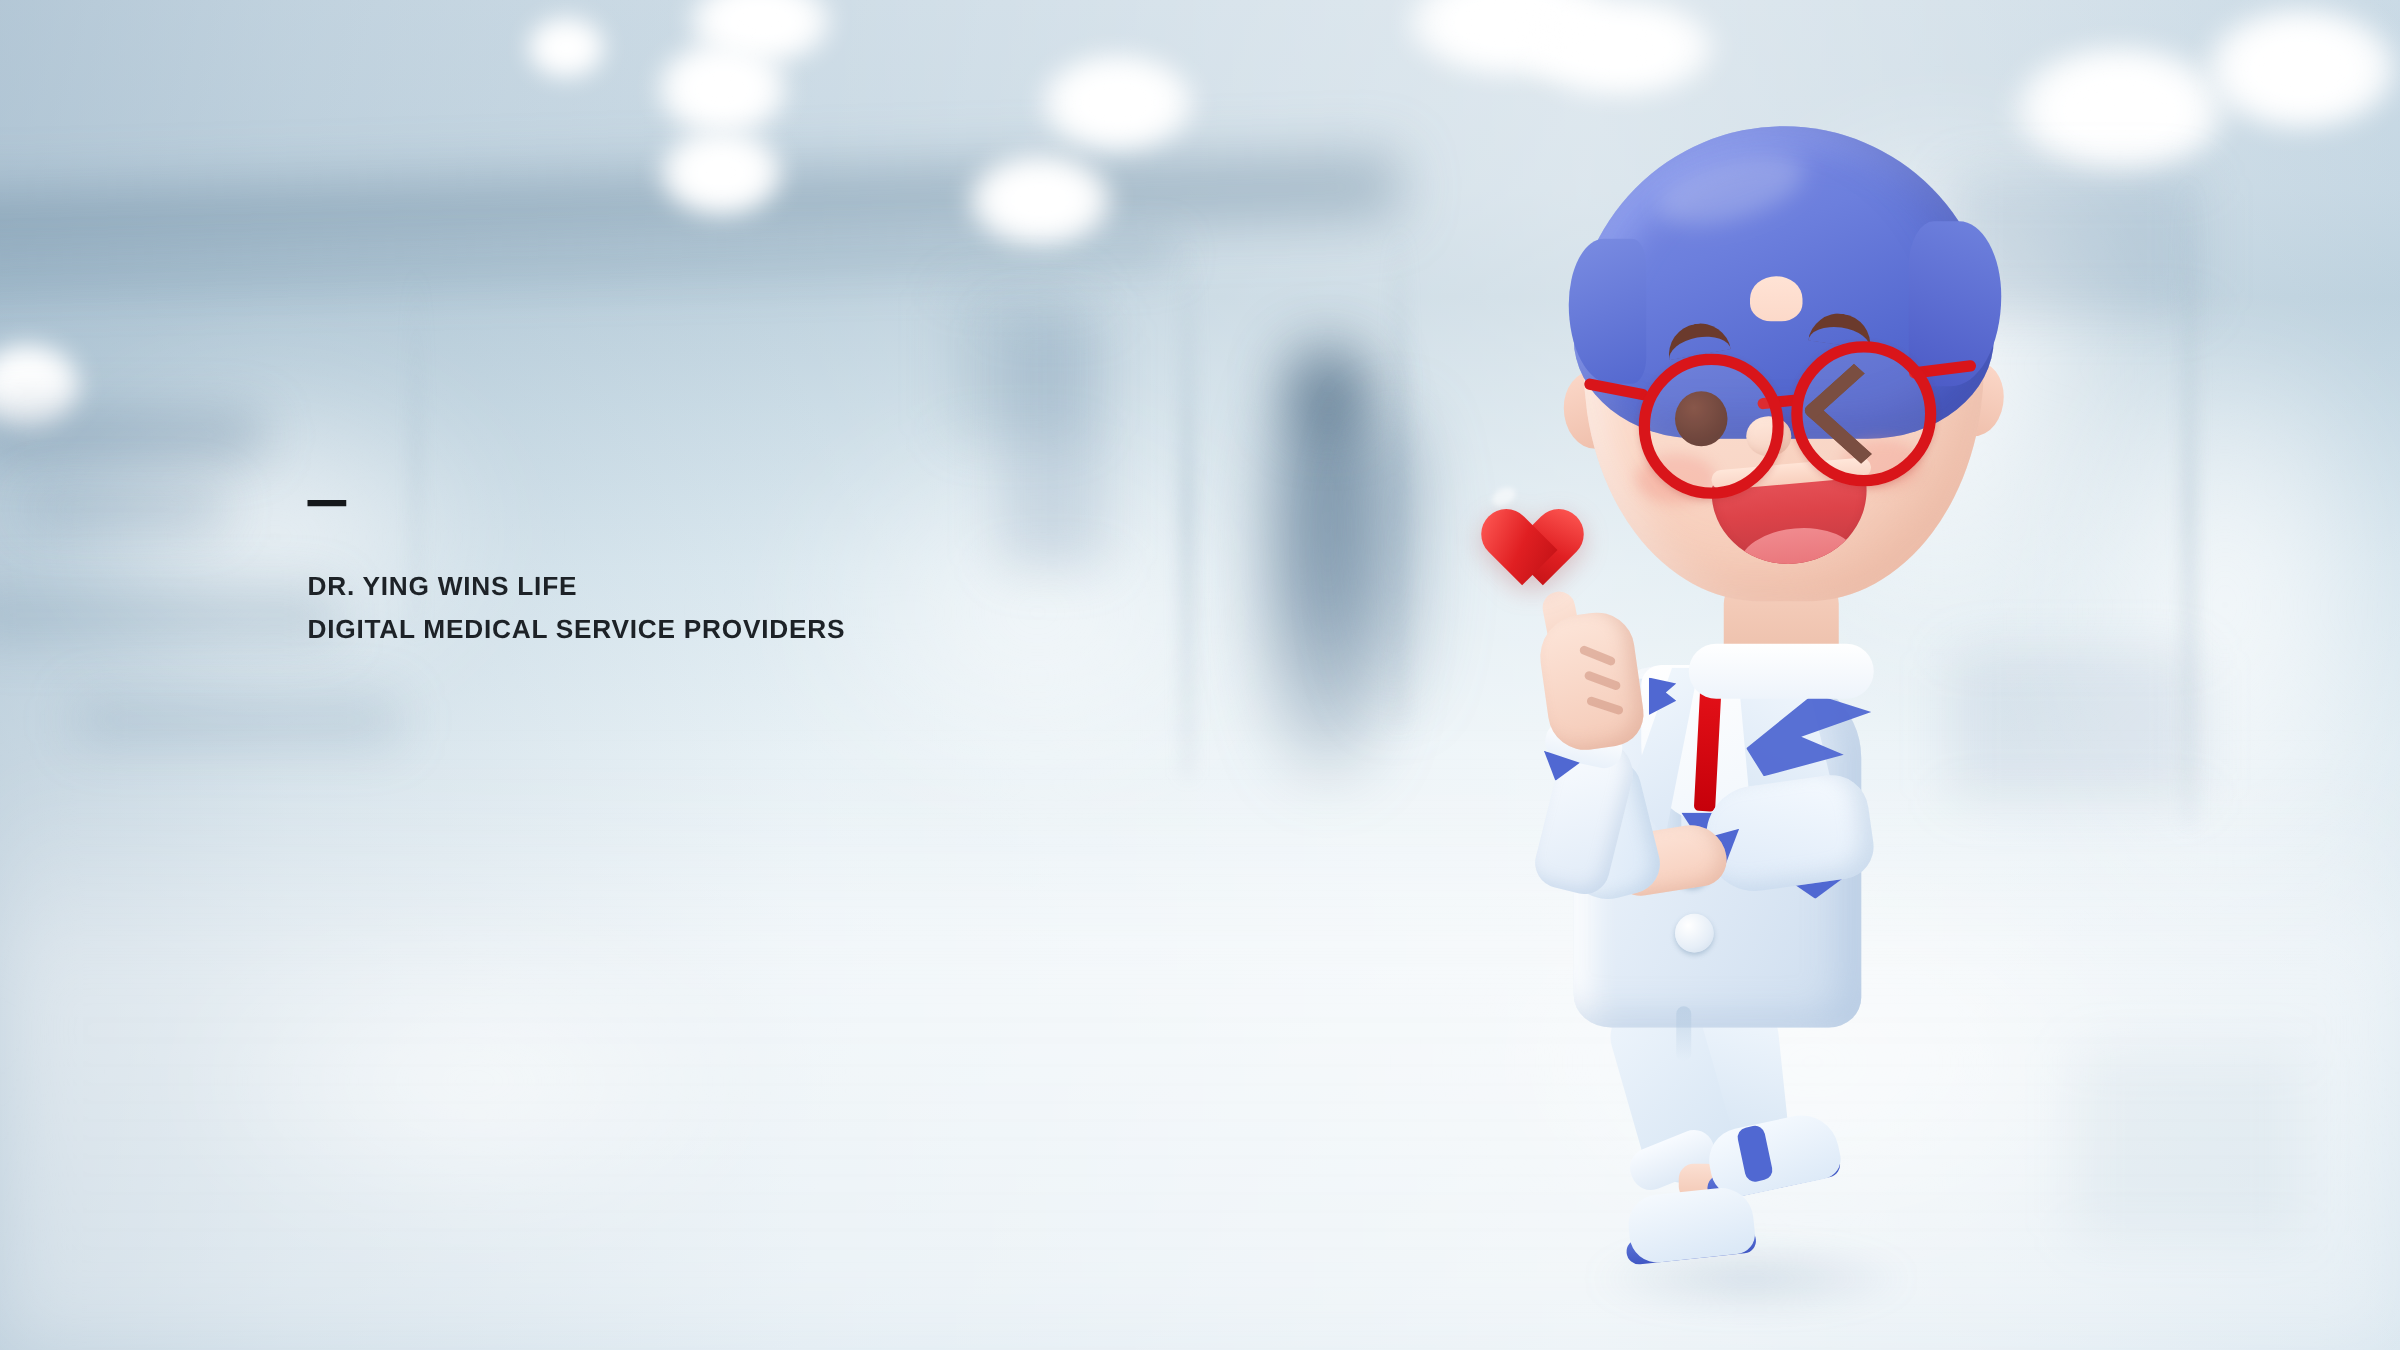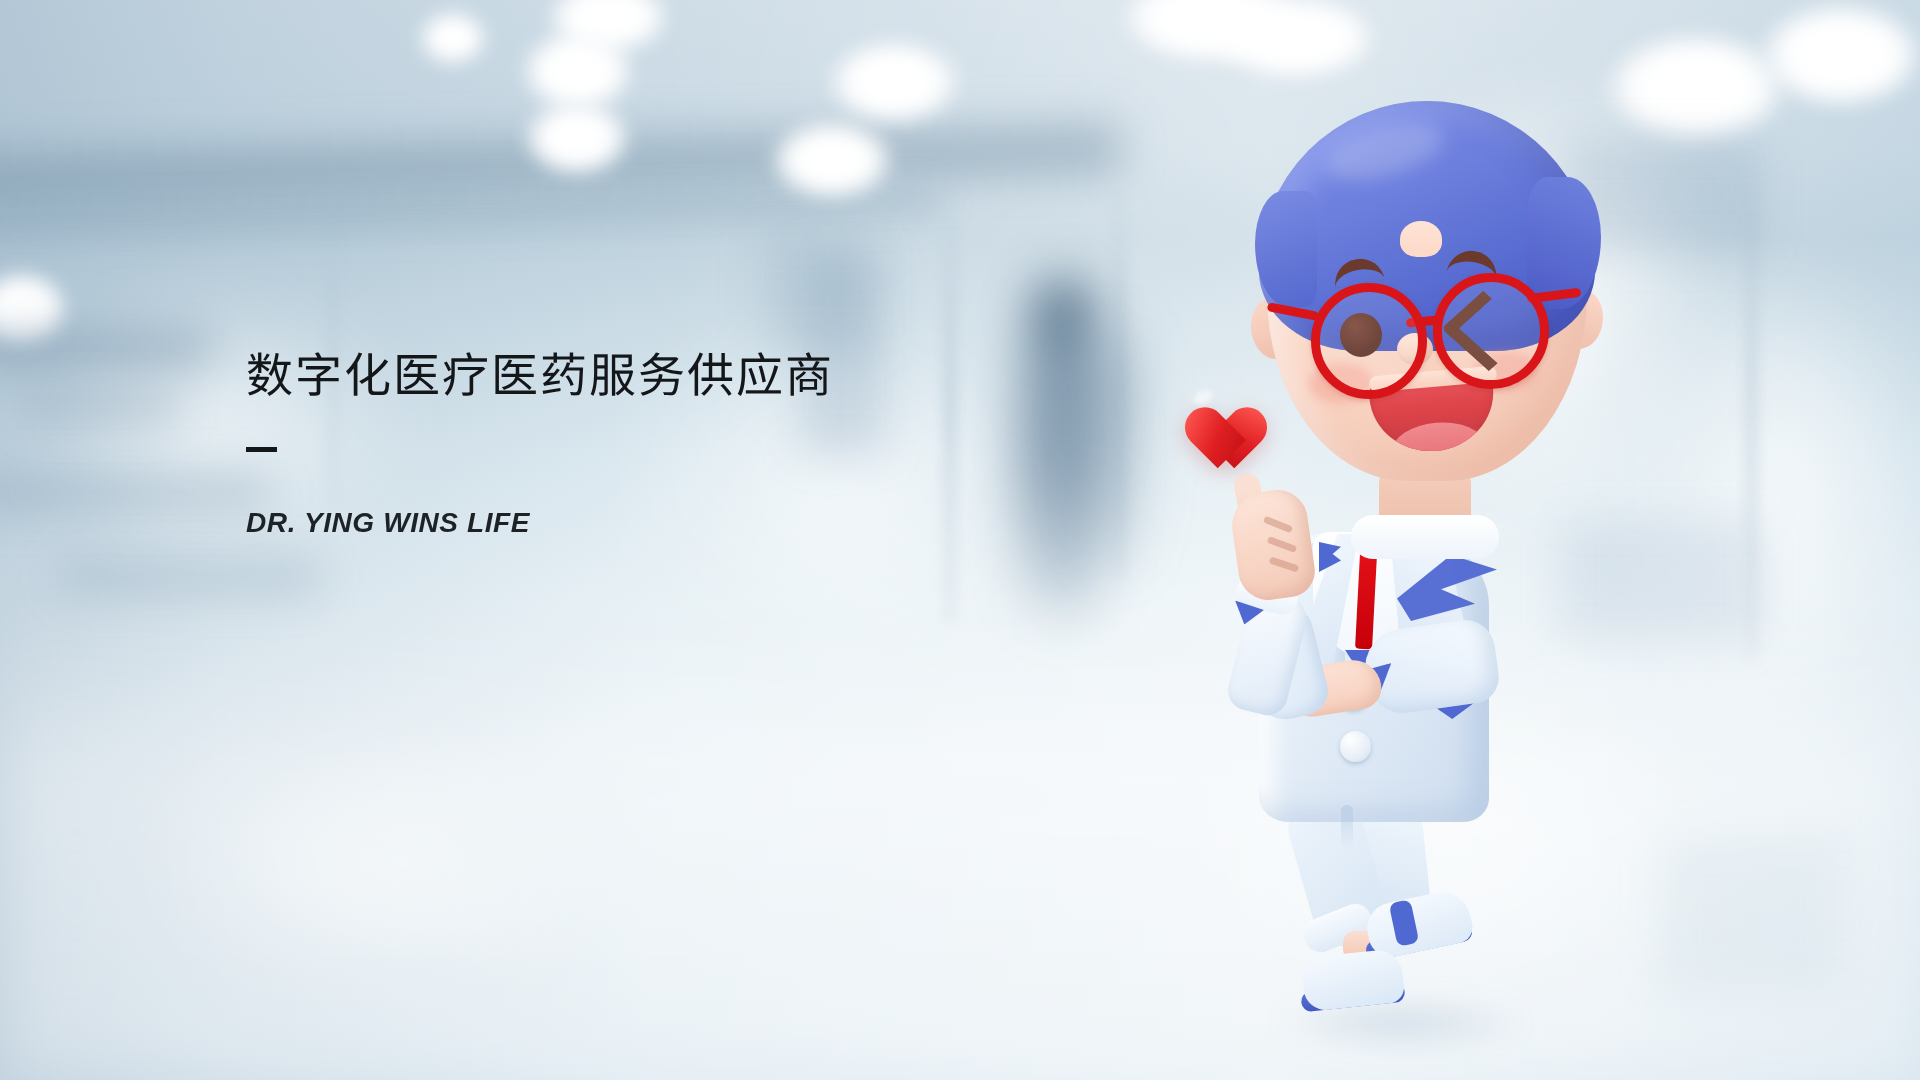--- a/index.html
+++ b/index.html
@@ -138,24 +138,23 @@
     white-space: nowrap;
   }
   .rule {
     margin-top: 48px;
     width: 31px;
     height: 5px;
     background: #15181b;
   }
   .sub-en {
     margin-top: 48px;
-    font-size: 28px;
+    font-size: 21px;
     line-height: 1.62;
     letter-spacing: 0.6px;
-    font-style: italic;
     font-weight: 700;
     color: #1d2227;
     white-space: nowrap;
   }
 
   
   .character {
     position: absolute;
     left: 1175px;
     top: 45px;
@@ -661,27 +660,27 @@
   <div class="smudge" style="left:1660px; top:840px; width:180px; height:150px; background:rgba(130,160,186,0.14);"></div>
 
   <div class="mullion" style="left:946px;  top:192px; width:8px;  height:430px;"></div>
   <div class="mullion" style="left:1116px; top:180px; width:7px;  height:400px;"></div>
   <div class="mullion" style="left:1748px; top:140px; width:7px;  height:520px;"></div>
   <div class="mullion" style="left:330px;  top:210px; width:6px;  height:300px; opacity:.6;"></div>
 
   <div class="floor-sheen"></div>
 
   <div class="copy">
-    <div class="headline-cn">数字化医疗医药服务供应商</div>
 
 
     <div class="rule"></div>
 
     <div class="sub-en">
       <div>DR. YING WINS LIFE</div>
+      <div>DIGITAL MEDICAL SERVICE PROVIDERS</div>
     </div>
   </div>
 
   <div class="character">
 
     <div class="ch char-shadow"></div>
 
     <div class="ch legR"></div>
     <div class="ch legL"></div>
     <div class="ch anklecuffL"></div>

